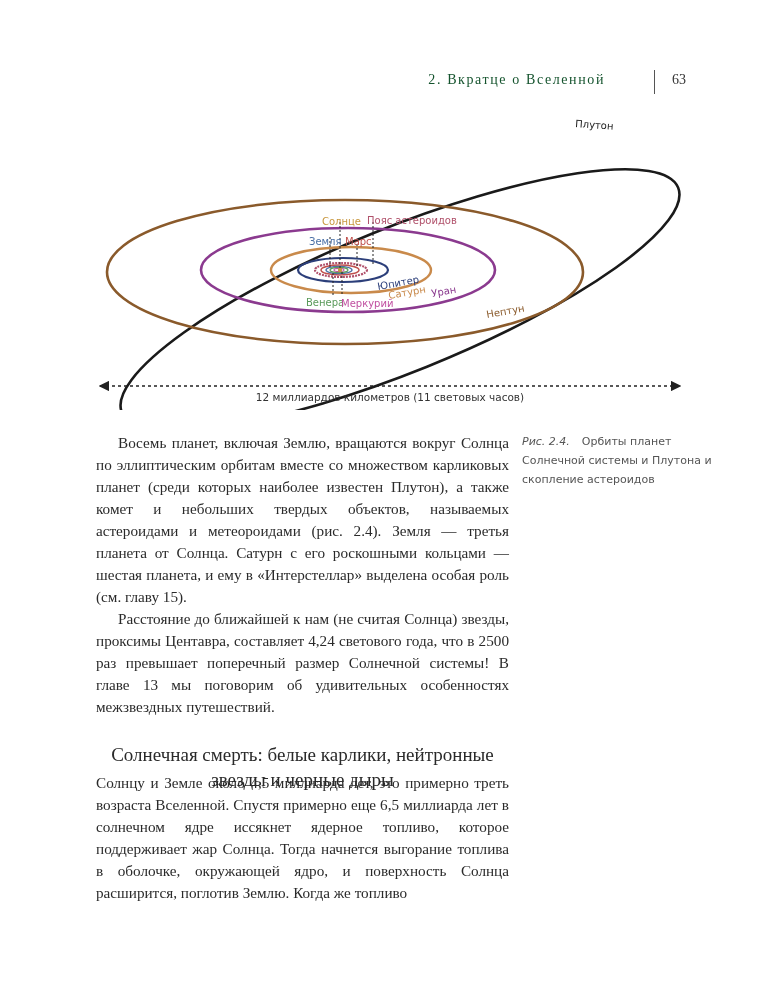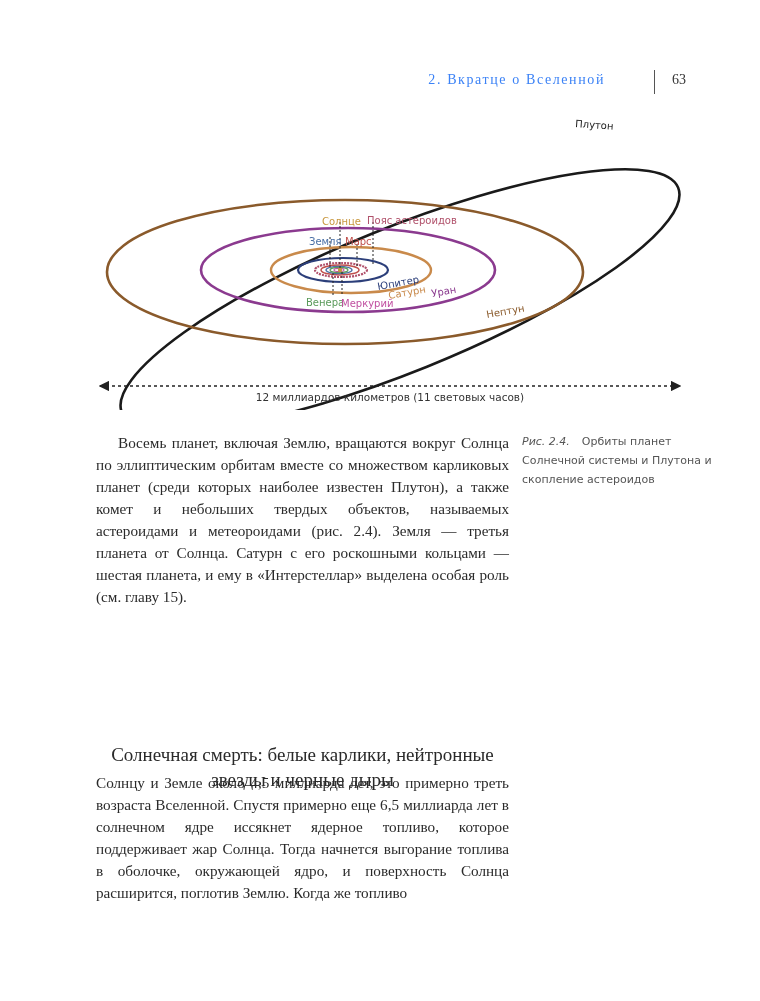--- a/index.html
+++ b/index.html
@@ -1,18 +1,18 @@
 <!DOCTYPE html>
 <html><head>
 <meta charset="utf-8">
 <style>
   html, body { margin: 0; padding: 0; background: #ffffff; }
   body { width: 760px; height: 1001px; position: relative; overflow: hidden; font-family: "DejaVu Serif", serif; color: #222; }
   .running-head { position: absolute; top: 70px; left: 460px; width: 250px; height: 24px; }
-  .running-head .chapter { position: absolute; right: 105px; top: 2px; font-family: "Liberation Serif", serif; font-size: 14px; letter-spacing: 1.6px; color: #3b82f6; white-space: nowrap; }
+  .running-head .chapter { position: absolute; right: 105px; top: 2px; font-family: "Liberation Serif", serif; font-size: 14px; letter-spacing: 1.6px; color: #14532d; white-space: nowrap; }
   .running-head .rule { position: absolute; left: 194px; top: 0px; width: 1px; height: 24px; background: #555; }
   .running-head .pageno { position: absolute; left: 212px; top: 2px; font-family: "Liberation Serif", serif; font-size: 14px; color: #333; }
   svg.figure { position: absolute; left: 0; top: 100px; }
   .fig-scale-label { font-family: "DejaVu Sans", sans-serif; font-size: 10.5px; fill: #333; }
   .orbit-label { font-family: "DejaVu Sans", sans-serif; font-size: 10px; }
   .body-col { position: absolute; left: 96px; width: 413px; font-family: "Liberation Serif", serif; font-size: 15.2px; line-height: 22px; color: #2a2a2a; }
   .body-col p { margin: 0; text-align: justify; text-align-last: left; }
   .body-col p.indent { text-indent: 22px; }
   .caption { position: absolute; left: 522px; top: 432px; width: 190px; font-family: "DejaVu Sans", sans-serif; font-size: 11px; line-height: 19px; color: #555; }
   .caption .fig-ref { font-style: italic; margin-right: 12px; }
@@ -83,19 +83,20 @@
   <line x1="100" y1="286" x2="680" y2="286" stroke="#222" stroke-width="1.3" stroke-dasharray="3 3" marker-start="url(#arrL)" marker-end="url(#arrR)"></line>
   <text class="fig-scale-label" x="390" y="301" text-anchor="middle">12 миллиардов километров (11 световых часов)</text>
 </svg>
 
 <div class="caption">
   <span class="fig-ref">Рис. 2.4.</span><span>Орбиты планет Солнечной системы и Плутона и скопление астероидов</span>
 </div>
 
 <div class="body-col" style="top:432px;">
   <p class="indent">Восемь планет, включая Землю, вращаются вокруг Солнца по эллиптическим орбитам вместе со множеством карликовых планет (среди которых наиболее известен Плутон), а также комет и небольших твердых объектов, называемых астероидами и метеороидами (рис. 2.4). Земля — третья планета от Солнца. Сатурн с его роскошными кольцами — шестая планета, и ему в «Интерстеллар» выделена особая роль (см. главу 15).</p>
+  <p class="indent">Расстояние до ближайшей к нам (не считая Солнца) звезды, проксимы Центавра, составляет 4,24 светового года, что в 2500 раз превышает поперечный размер Солнечной системы! В главе 13 мы поговорим об удивительных особенностях межзвездных путешествий.</p>
 </div>
 
 <div class="section-heading">Солнечная смерть: белые карлики, нейтронные звезды и черные дыры</div>
 
 <div class="body-col" style="top:772px;">
   <p>Солнцу и Земле около 4,5 миллиарда лет, это примерно треть возраста Вселенной. Спустя примерно еще 6,5 миллиарда лет в солнечном ядре иссякнет ядерное топливо, которое поддерживает жар Солнца. Тогда начнется выгорание топлива в оболочке, окружающей ядро, и поверхность Солнца расширится, поглотив Землю. Когда же топливо</p>
 </div>
 
 </body></html>

